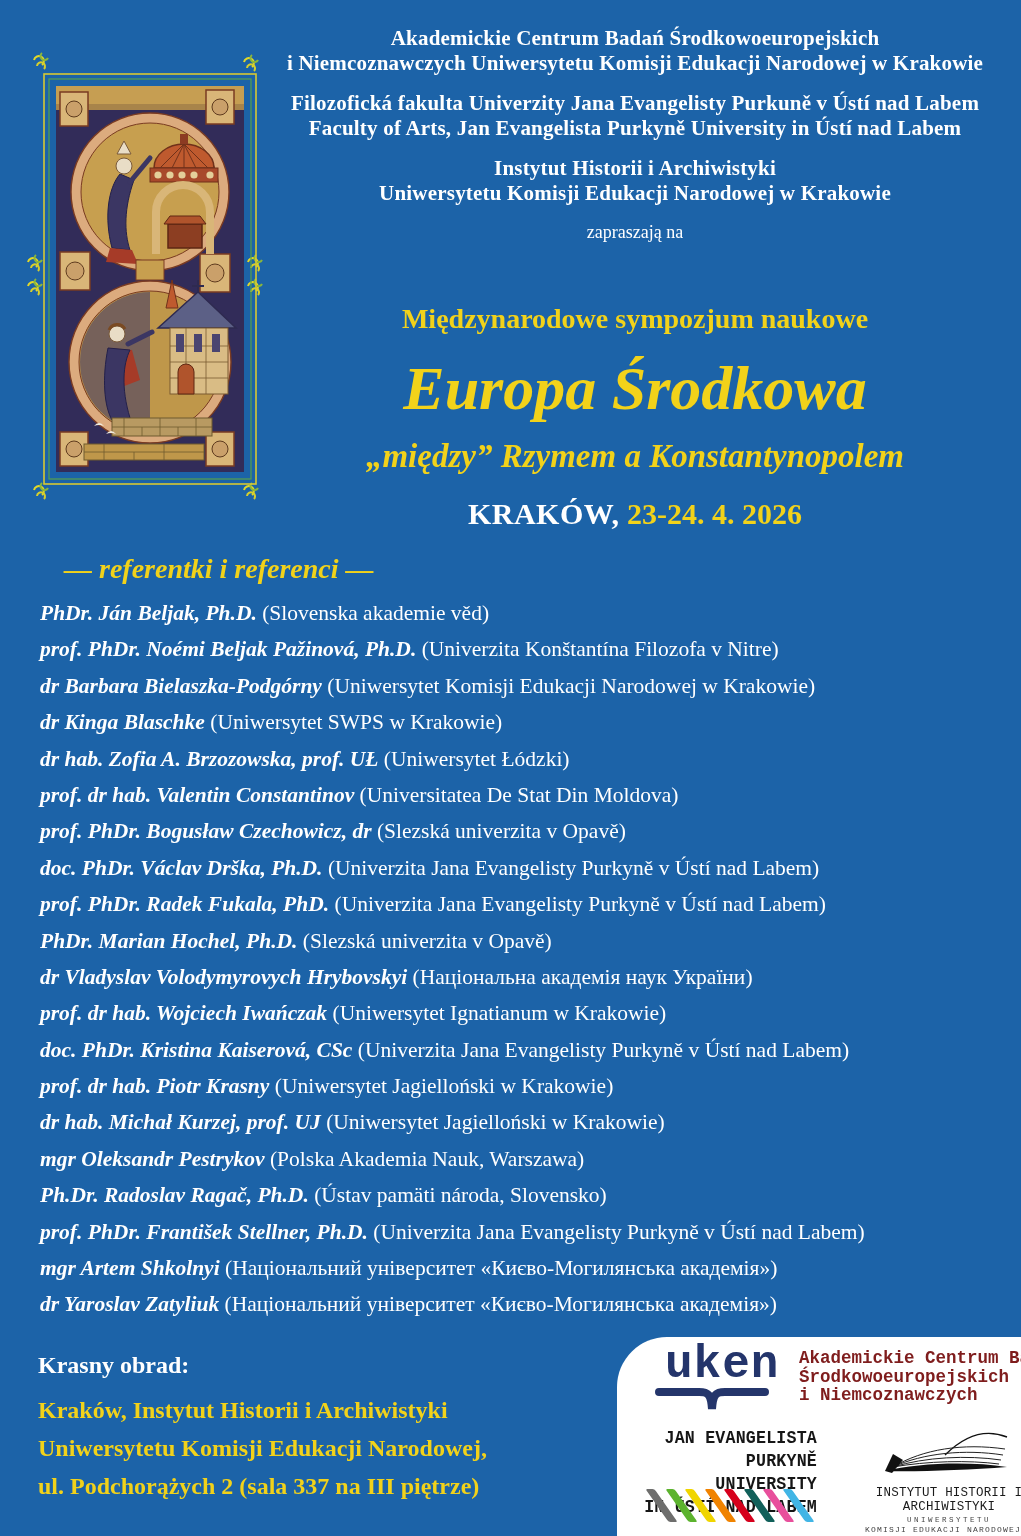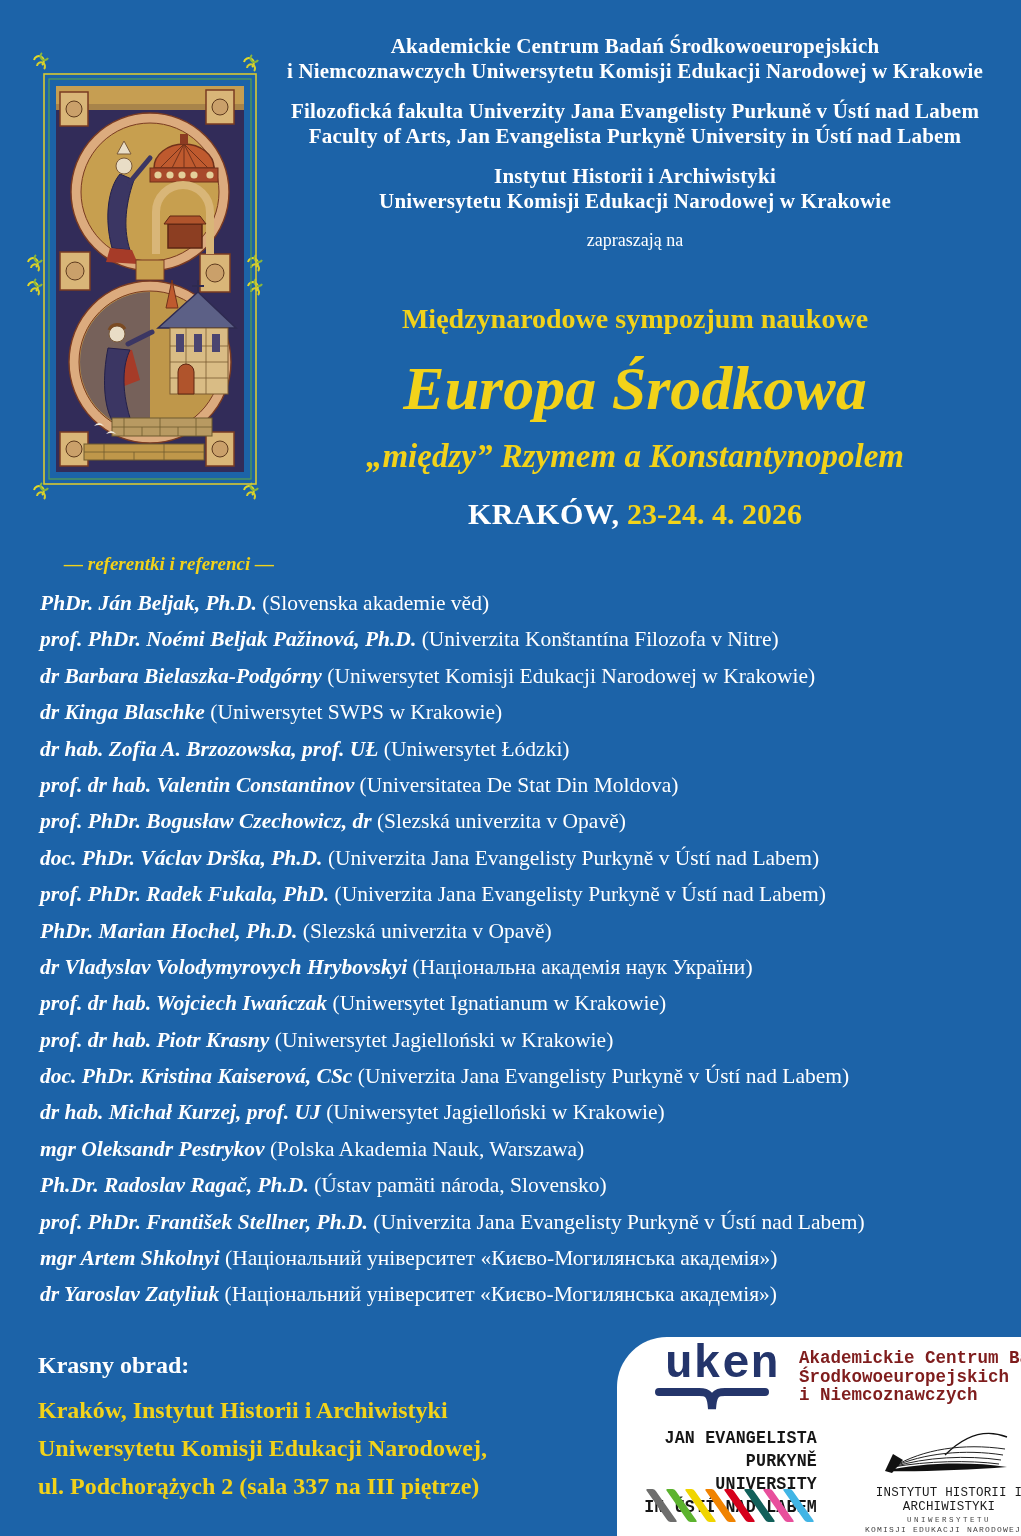--- a/index.html
+++ b/index.html
@@ -3,35 +3,35 @@
 <meta charset="utf-8">
 <style>
   html,body{margin:0;padding:0;background:#0e3d6b;}
   .poster{
     position:relative; width:1021px; height:1536px; overflow:hidden;
     background:#1c63a8;
     font-family:"Liberation Serif", serif;
     color:#ffffff;
   }
   
-  .org-block{position:absolute; left:252px; top:26px; width:766px; text-align:center;margin-top:8px;}
+  .org-block{position:absolute; left:252px; top:26px; width:766px; text-align:center;}
   .org-group{margin-bottom:15px;}
   .org-line{font-size:21px; font-weight:bold; line-height:25px; letter-spacing:.2px;}
   .invite{margin-top:16px; font-size:18px; font-weight:normal;}
   
   .title-block{position:absolute; left:252px; top:303px; width:766px; text-align:center;}
   .symp-kind{font-size:28px; font-weight:bold; color:#f2d21a;}
   .main-title{margin-top:18px; font-size:62px; font-weight:bold; font-style:italic; color:#f2d21a;}
   .sub-title{margin-top:14px; font-size:33px; font-weight:bold; font-style:italic; color:#f2d21a;}
   .city-date{margin-top:22px; font-size:30px; font-weight:bold;}
   .city-date .city{color:#ffffff; letter-spacing:.5px;}
   .city-date .date{color:#f2d21a;}
   
   .speakers{position:absolute; left:40px; top:553px; width:960px;}
-  .speakers-heading{font-size:19px; font-style:italic; font-weight:bold; color:#f2d21a; margin-left:24px;}
+  .speakers-heading{font-size:28px; font-style:italic; font-weight:bold; color:#f2d21a; margin-left:24px;}
   .speakers-list{list-style:none; margin:16px 0 0 0; padding:0;}
   .speakers-list li{height:36.4px; font-size:21.5px; white-space:nowrap;}
   .sp-name{font-weight:bold; font-style:italic;}
   .sp-aff{font-weight:normal;}
   
   .venue{position:absolute; left:38px; top:1352px;}
   .venue-heading{font-size:24px; font-weight:bold; color:#ffffff; margin-bottom:12px;}
   .venue-line{font-size:24px; font-weight:bold; color:#f2d21a; line-height:38px;}
   
   .miniature{position:absolute; left:20px; top:46px; width:250px; height:470px;}
@@ -203,22 +203,22 @@
         <li><span class="sp-name">dr Barbara Bielaszka-Podgórny </span><span class="sp-aff">(Uniwersytet Komisji Edukacji Narodowej w Krakowie)</span></li>
         <li><span class="sp-name">dr Kinga Blaschke </span><span class="sp-aff">(Uniwersytet SWPS w Krakowie)</span></li>
         <li><span class="sp-name">dr hab. Zofia A. Brzozowska, prof. UŁ </span><span class="sp-aff">(Uniwersytet Łódzki)</span></li>
         <li><span class="sp-name">prof. dr hab. Valentin Constantinov </span><span class="sp-aff">(Universitatea De Stat Din Moldova)</span></li>
         <li><span class="sp-name">prof. PhDr. Bogusław Czechowicz, dr </span><span class="sp-aff">(Slezská univerzita v Opavě)</span></li>
         <li><span class="sp-name">doc. PhDr. Václav Drška, Ph.D. </span><span class="sp-aff">(Univerzita Jana Evangelisty Purkyně v Ústí nad Labem)</span></li>
         <li><span class="sp-name">prof. PhDr. Radek Fukala, PhD. </span><span class="sp-aff">(Univerzita Jana Evangelisty Purkyně v Ústí nad Labem)</span></li>
         <li><span class="sp-name">PhDr. Marian Hochel, Ph.D. </span><span class="sp-aff">(Slezská univerzita v Opavě)</span></li>
         <li><span class="sp-name">dr Vladyslav Volodymyrovych Hrybovskyi </span><span class="sp-aff">(Національна академія наук України)</span></li>
         <li><span class="sp-name">prof. dr hab. Wojciech Iwańczak </span><span class="sp-aff">(Uniwersytet Ignatianum w Krakowie)</span></li>
+        <li><span class="sp-name">doc. PhDr. Kristina Kaiserová, CSc </span><span class="sp-aff">(Univerzita Jana Evangelisty Purkyně v Ústí nad Labem)</span></li>
         <li><span class="sp-name">prof. dr hab. Piotr Krasny </span><span class="sp-aff">(Uniwersytet Jagielloński w Krakowie)</span></li>
-        <li><span class="sp-name">doc. PhDr. Kristina Kaiserová, CSc </span><span class="sp-aff">(Univerzita Jana Evangelisty Purkyně v Ústí nad Labem)</span></li>
         <li><span class="sp-name">dr hab. Michał Kurzej, prof. UJ </span><span class="sp-aff">(Uniwersytet Jagielloński w Krakowie)</span></li>
         <li><span class="sp-name">mgr Oleksandr Pestrykov </span><span class="sp-aff">(Polska Akademia Nauk, Warszawa)</span></li>
         <li><span class="sp-name">Ph.Dr. Radoslav Ragač, Ph.D. </span><span class="sp-aff">(Ústav pamäti národa, Slovensko)</span></li>
         <li><span class="sp-name">prof. PhDr. František Stellner, Ph.D. </span><span class="sp-aff">(Univerzita Jana Evangelisty Purkyně v Ústí nad Labem)</span></li>
         <li><span class="sp-name">mgr Artem Shkolnyi </span><span class="sp-aff">(Національний університет «Києво-Могилянська академія»)</span></li>
         <li><span class="sp-name">dr Yaroslav Zatyliuk </span><span class="sp-aff">(Національний університет «Києво-Могилянська академія»)</span></li>
       </ul>
   </div>
 
   <div class="venue">

